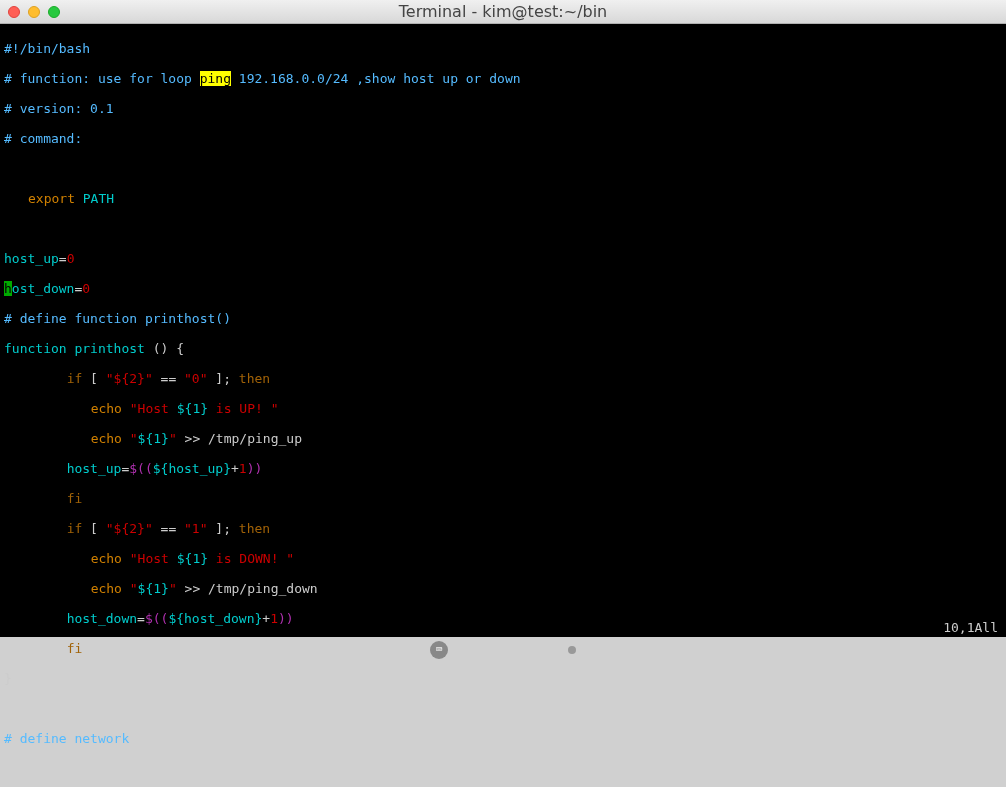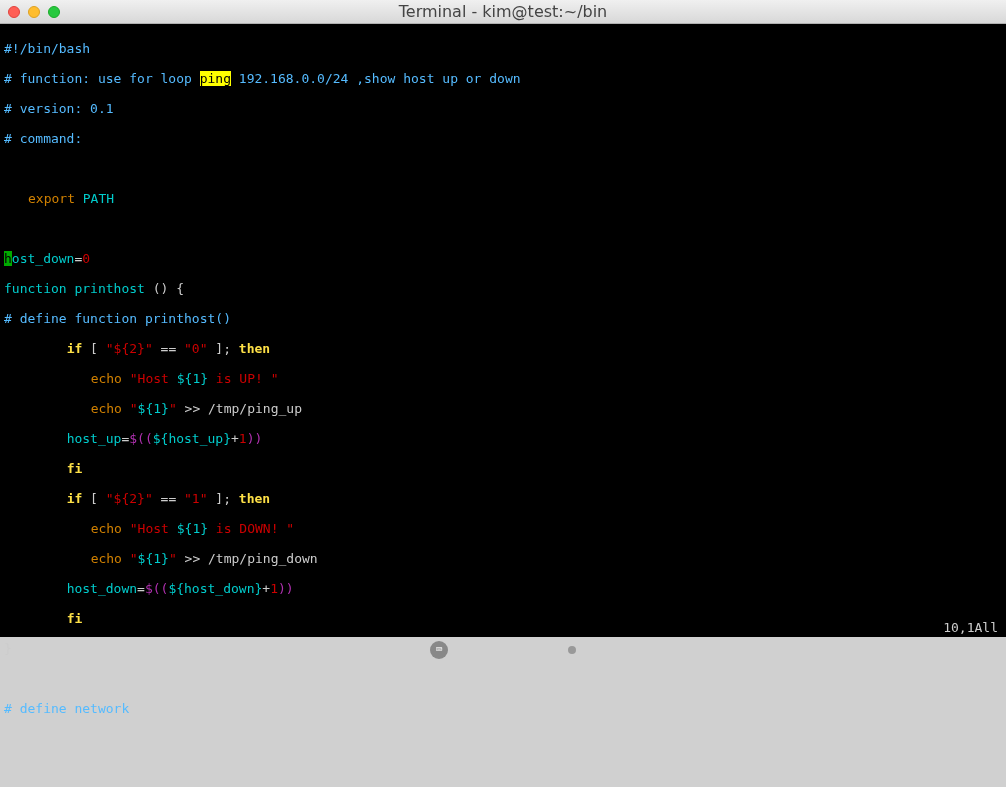--- a/index.html
+++ b/index.html
@@ -40,21 +40,21 @@
   height: 613px;
   padding: 2px 4px;
   line-height: 15px;
   font-size: 13px;
   position: relative;
   white-space: pre;
 }
 .line { white-space: pre; }
 .c-comment { color: #55bbff; }
 .c-cyan { color: #00cccc; }
-.c-yellow { color: #fde047; font-weight: bold; }
+.c-yellow { color: #a16207; }
 .c-red { color: #cc0000; }
 .c-purple { color: #b030b0; }
 .c-orange { color: #d08000; margin-left: 24px; }
 .c-white { color: #cccccc; }
 .hl-yellow { background: #ffff00; color: #000; }
 .hl-green { background: #00aa00; color: #000; }
 .statusbar {
   position: absolute;
   bottom: 2px;
   right: 8px;
@@ -85,23 +85,24 @@
 </div>
 
 <div class="terminal">
 <div class="line"><span class="c-comment">#!/bin/bash</span></div>
 <div class="line"><span class="c-comment"># function: use for loop </span><span class="hl-yellow">ping</span><span class="c-comment"> 192.168.0.0/24 ,show host up or down</span></div>
 <div class="line"><span class="c-comment"># version: 0.1</span></div>
 <div class="line"><span class="c-comment"># command:</span></div>
 <div class="line"> </div>
 <div class="line"><span class="c-orange">export</span><span class="c-cyan"> PATH</span></div>
 <div class="line"> </div>
+<div class="line"><span class="c-cyan">host_up</span><span class="c-white">=</span><span class="c-red">0</span></div>
 <div class="line"><span class="hl-green">h</span><span class="c-cyan">ost_down</span><span class="c-white">=</span><span class="c-red">0</span></div>
+<div class="line"><span class="c-comment"># define function printhost()</span></div>
 <div class="line"><span class="c-cyan">function</span><span class="c-cyan"> printhost </span><span class="c-white">()</span><span class="c-white"> {</span></div>
-<div class="line"><span class="c-comment"># define function printhost()</span></div>
 <div class="line"><span>        </span><span class="c-yellow">if</span><span class="c-white"> [ </span><span class="c-red">"${2}"</span><span class="c-white"> == </span><span class="c-red">"0"</span><span class="c-white"> ]; </span><span class="c-yellow">then</span></div>
 <div class="line"><span>        </span><span class="c-orange">echo</span><span> </span><span class="c-red">"Host </span><span class="c-cyan">${1}</span><span class="c-red"> is UP! "</span></div>
 <div class="line"><span>        </span><span class="c-orange">echo</span><span> </span><span class="c-red">"</span><span class="c-cyan">${1}</span><span class="c-red">"</span><span class="c-white"> &gt;&gt; </span><span class="c-white">/tmp/ping_up</span></div>
 <div class="line"><span>        </span><span class="c-cyan">host_up</span><span class="c-white">=</span><span class="c-purple">$((</span><span class="c-cyan">${host_up}</span><span class="c-white">+</span><span class="c-red">1</span><span class="c-purple">))</span></div>
 <div class="line"><span>        </span><span class="c-yellow">fi</span></div>
 <div class="line"><span>        </span><span class="c-yellow">if</span><span class="c-white"> [ </span><span class="c-red">"${2}"</span><span class="c-white"> == </span><span class="c-red">"1"</span><span class="c-white"> ]; </span><span class="c-yellow">then</span></div>
 <div class="line"><span>        </span><span class="c-orange">echo</span><span> </span><span class="c-red">"Host </span><span class="c-cyan">${1}</span><span class="c-red"> is DOWN! "</span></div>
 <div class="line"><span>        </span><span class="c-orange">echo</span><span> </span><span class="c-red">"</span><span class="c-cyan">${1}</span><span class="c-red">"</span><span class="c-white"> &gt;&gt; </span><span class="c-white">/tmp/ping_down</span></div>
 <div class="line"><span>        </span><span class="c-cyan">host_down</span><span class="c-white">=</span><span class="c-purple">$((</span><span class="c-cyan">${host_down}</span><span class="c-white">+</span><span class="c-red">1</span><span class="c-purple">))</span></div>
 <div class="line"><span>        </span><span class="c-yellow">fi</span></div>

